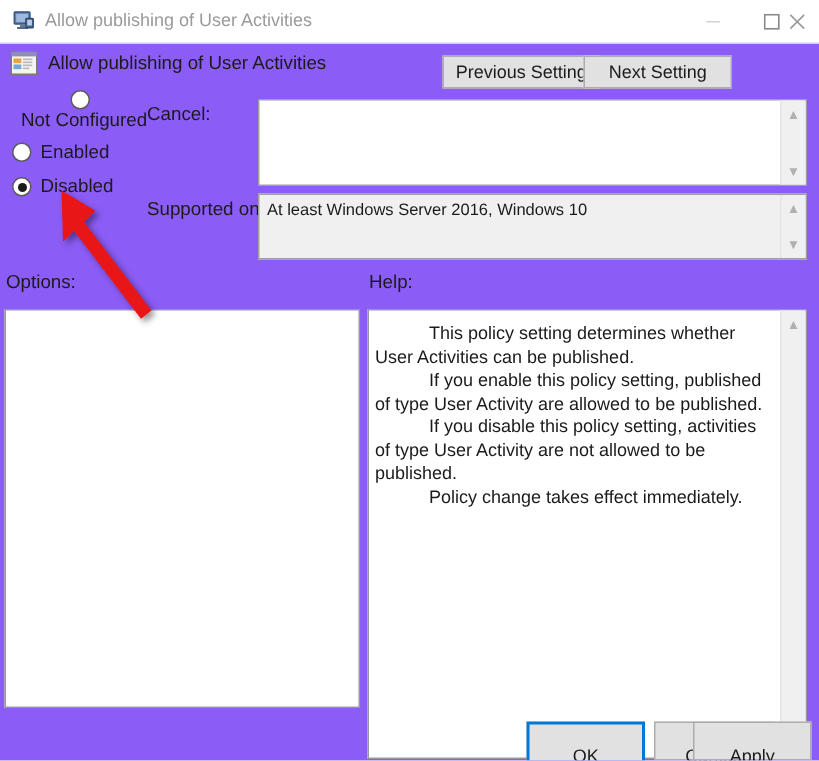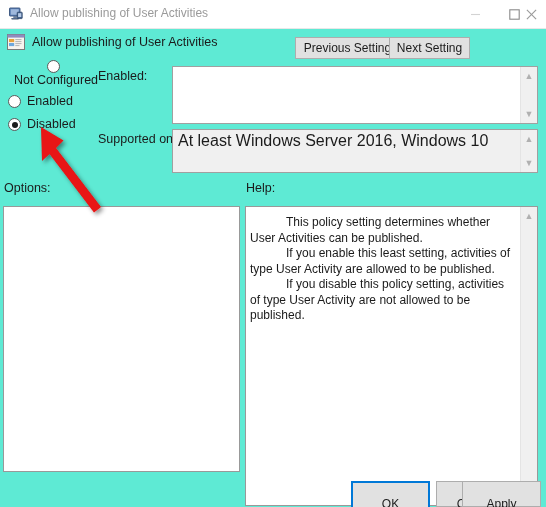--- a/index.html
+++ b/index.html
@@ -7,21 +7,21 @@
     padding: 0;
     background: #ffffff;
   }
   body {
     font-family: "Liberation Sans", sans-serif;
   }
   #window {
     position: relative;
     width: 546px;
     height: 507px;
-    background: #5eead4;
+    background: #8b5cf6;
     overflow: hidden;
     box-sizing: border-box;
   }
 
   
   #titlebar {
     position: absolute;
     left: 0; top: 0;
     width: 546px; height: 28px;
     background: #ffffff;
@@ -74,21 +74,21 @@
     border: 1px solid #adadad;
     font-family: "Liberation Sans", sans-serif;
     font-size: 12px;
     color: #1b1b1b;
     padding: 0;
     cursor: default;
     line-height: 20px;
     text-align: center;
   }
   #btn-prev { left: 295px; width: 105px; }
-  #btn-next { left: 389px; width: 81px; }
+  #btn-next { left: 389px; width: 99px; }
 
   
   .radio-row {
     position: absolute;
     left: 8px;
     height: 17px;
     display: flex;
     align-items: center;
     cursor: default;
   }
@@ -143,21 +143,21 @@
     background: #ffffff;
   }
   #supported-box {
     left: 172px; top: 129px;
     width: 366px; height: 44px;
     background: #f0f0f0;
   }
   .textbox-content {
     flex: 1;
     padding: 3px 5px;
-    font-size: 16px;
+    font-size: 11px;
     color: #1b1b1b;
     line-height: 15px;
     overflow: hidden;
   }
   .vscroll {
     width: 16px;
     flex: none;
     background: #f0f0f0;
     border-left: 1px solid #e4e4e4;
     position: relative;
@@ -295,21 +295,21 @@
   </div>
   <div class="radio-row" id="radio-enabled">
     <span class="radio-mark"></span>
     <span class="radio-label">Enabled</span>
   </div>
   <div class="radio-row" id="radio-disabled">
     <span class="radio-mark checked"></span>
     <span class="radio-label">Disabled</span>
   </div>
 
-  <span class="field-label" id="label-comment">Enabled:</span>
+  <span class="field-label" id="label-comment">Cancel:</span>
   <div class="textbox" id="comment-box">
     <div class="textbox-content"></div>
     <div class="vscroll">
       <span class="arrow up">▲</span>
       <span class="arrow down">▼</span>
     </div>
   </div>
 
   <span class="field-label" id="label-supported-on">Supported on:</span>
   <div class="textbox" id="supported-box">
@@ -323,22 +323,23 @@
   <span class="field-label" id="label-options">Options:</span>
   <span class="field-label" id="label-help">Help:</span>
 
   <div id="options-panel">
     <div></div>
   </div>
 
   <div id="help-panel">
     <div id="help-text">
       <p>This policy setting determines whether User Activities can be published.</p>
-      <p>If you enable this least setting, activities of type User Activity are allowed to be published.</p>
+      <p>If you enable this policy setting, published of type User Activity are allowed to be published.</p>
       <p>If you disable this policy setting, activities of type User Activity are not allowed to be published.</p>
+      <p>Policy change takes effect immediately.</p>
     </div>
     <div class="vscroll">
       <span class="arrow up">▲</span>
       <span class="arrow down">▼</span>
     </div>
   </div>
 
   <button class="dlgbtn" id="btn-ok">OK</button>
   <button class="dlgbtn" id="btn-cancel">Cancel</button>
   <button class="dlgbtn" id="btn-apply">Apply</button>

